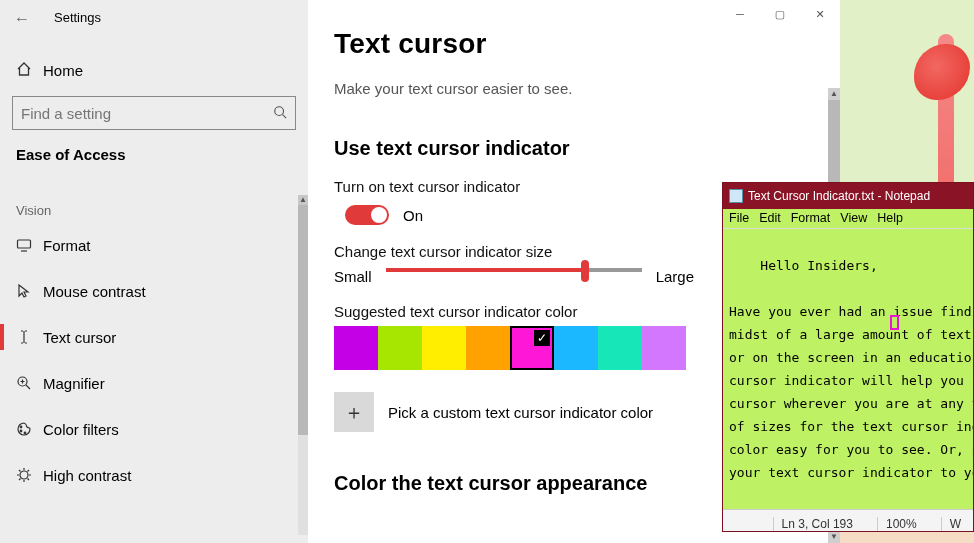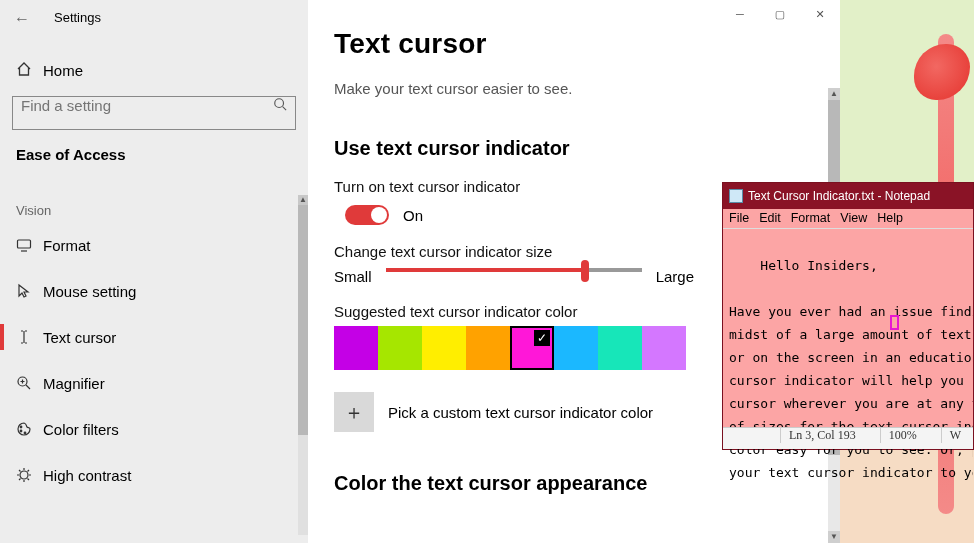--- a/index.html
+++ b/index.html
@@ -37,21 +37,21 @@
     padding: 8px 0 8px 16px;
     margin-top: 28px;
   }
   .home-row .icon { width: 24px; text-align: left; font-size: 15px; color:#333;}
   .home-label { font-size: 15px; margin-left: 3px; }
   .search-box {
     margin: 8px 12px 0 12px;
     height: 34px;
     border: 1.5px solid #888;
     background: #ededed;
-    display: flex; align-items: flex-start;
+    display: flex; align-items: center;
     padding: 0 8px;
   }
   .search-box input {
     flex: 1; border: none; background: transparent;
     font-size: 15px; color: #555; outline: none;
   }
   .search-box .sicon { font-size: 14px; color: #555; }
   .category {
     font-size: 15px; font-weight: 600;
     margin: 16px 0 0 16px;
@@ -145,22 +145,22 @@
   .flower-stem { position:absolute; top:34px; right:20px; width:16px; height:480px;
     background: linear-gradient(180deg, #f48a88 0%, #f26a68 40%, #f48a88 100%);
     border-radius:8px;}
   .flower-bud { position:absolute; top:44px; right:4px; width:56px; height:56px;
     background: radial-gradient(circle at 40% 40%, #f26862 0%, #e8423c 70%);
     border-radius:58% 42% 60% 40%;}
 
   
   .notepad {
     position:absolute; top:182px; left:722px;
-    width:252px; height:268px;
-    background:#fca5a5;
+    width:252px; height:350px;
+    background:#bef264;
     border:1px solid #7a1020;
     font-family:"Segoe UI", sans-serif;
   }
   .np-title {
     background:#8a1326; color:#fff;
     height:26px; display:flex; align-items:center;
     padding-left:6px; font-size:12px; gap:5px;
   }
   .np-title .file-icon {
     width:14px; height:14px; background:#cfe8f7; border:1px solid #5a8da8;
@@ -173,22 +173,22 @@
   .np-body {
     padding:2px 0 0 6px;
     font-family: Consolas, "Lucida Console", monospace;
     font-size:13px; line-height:23px; color:#000;
     white-space:pre; overflow:hidden;
     height:252px;
     position: relative;
   }
   .np-status { position:absolute; bottom:0; left:0; right:0;
     height:22px; border-top:1px solid #ccc;
-    display:flex; justify-content:flex-end; align-items:flex-start;
-    font-size:12px; color:#333; padding-right:4px; gap:16px; background:#f4f4f4;font-family:Liberation Serif, serif;}
+    display:flex; justify-content:flex-end; align-items:flex-end;
+    font-size:12px; color:#333; padding-right:4px; gap:16px; background:#f4f4f4;}
   .np-status .cell { border-left:1px solid #ccc; padding:0 8px;}
   .np-cursor {
     position:absolute; top:86px; left:167px;
     width:9px; height:15px;
     border:2px solid #e916d0;
   }
 </style>
 </head>
 <body>
 
@@ -239,21 +239,21 @@
           </svg>
         </span>
       <span class="nlabel">Format</span>
     </div>
     <div class="nav-item">
       <span class="nicon">
           <svg viewBox="0 0 16 16" fill="none" stroke="#333" stroke-width="1.2">
             <path d="M3 2 L3 13 L6 10 L8 14 L10 13 L8 9 L12 9 Z"></path>
           </svg>
         </span>
-      <span class="nlabel">Mouse setting</span>
+      <span class="nlabel">Mouse contrast</span>
     </div>
     <div class="nav-item selected">
       <span class="nicon">
           <svg viewBox="0 0 16 16" fill="none" stroke="#333" stroke-width="1.2">
             <path d="M5 2 H7 M9 2 H11 M8 2 V14 M5 14 H7 M9 14 H11"></path>
           </svg>
         </span>
       <span class="nlabel">Text cursor</span>
     </div>
     <div class="nav-item">

